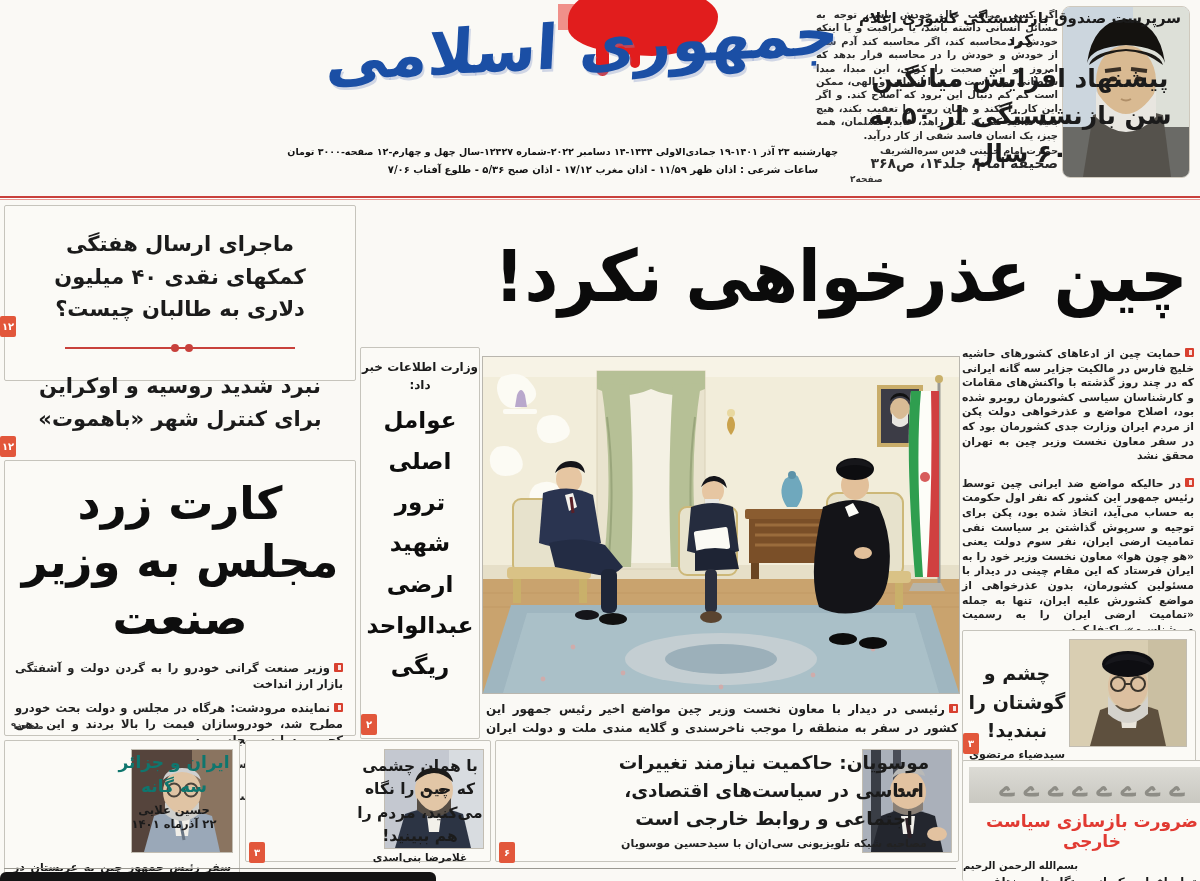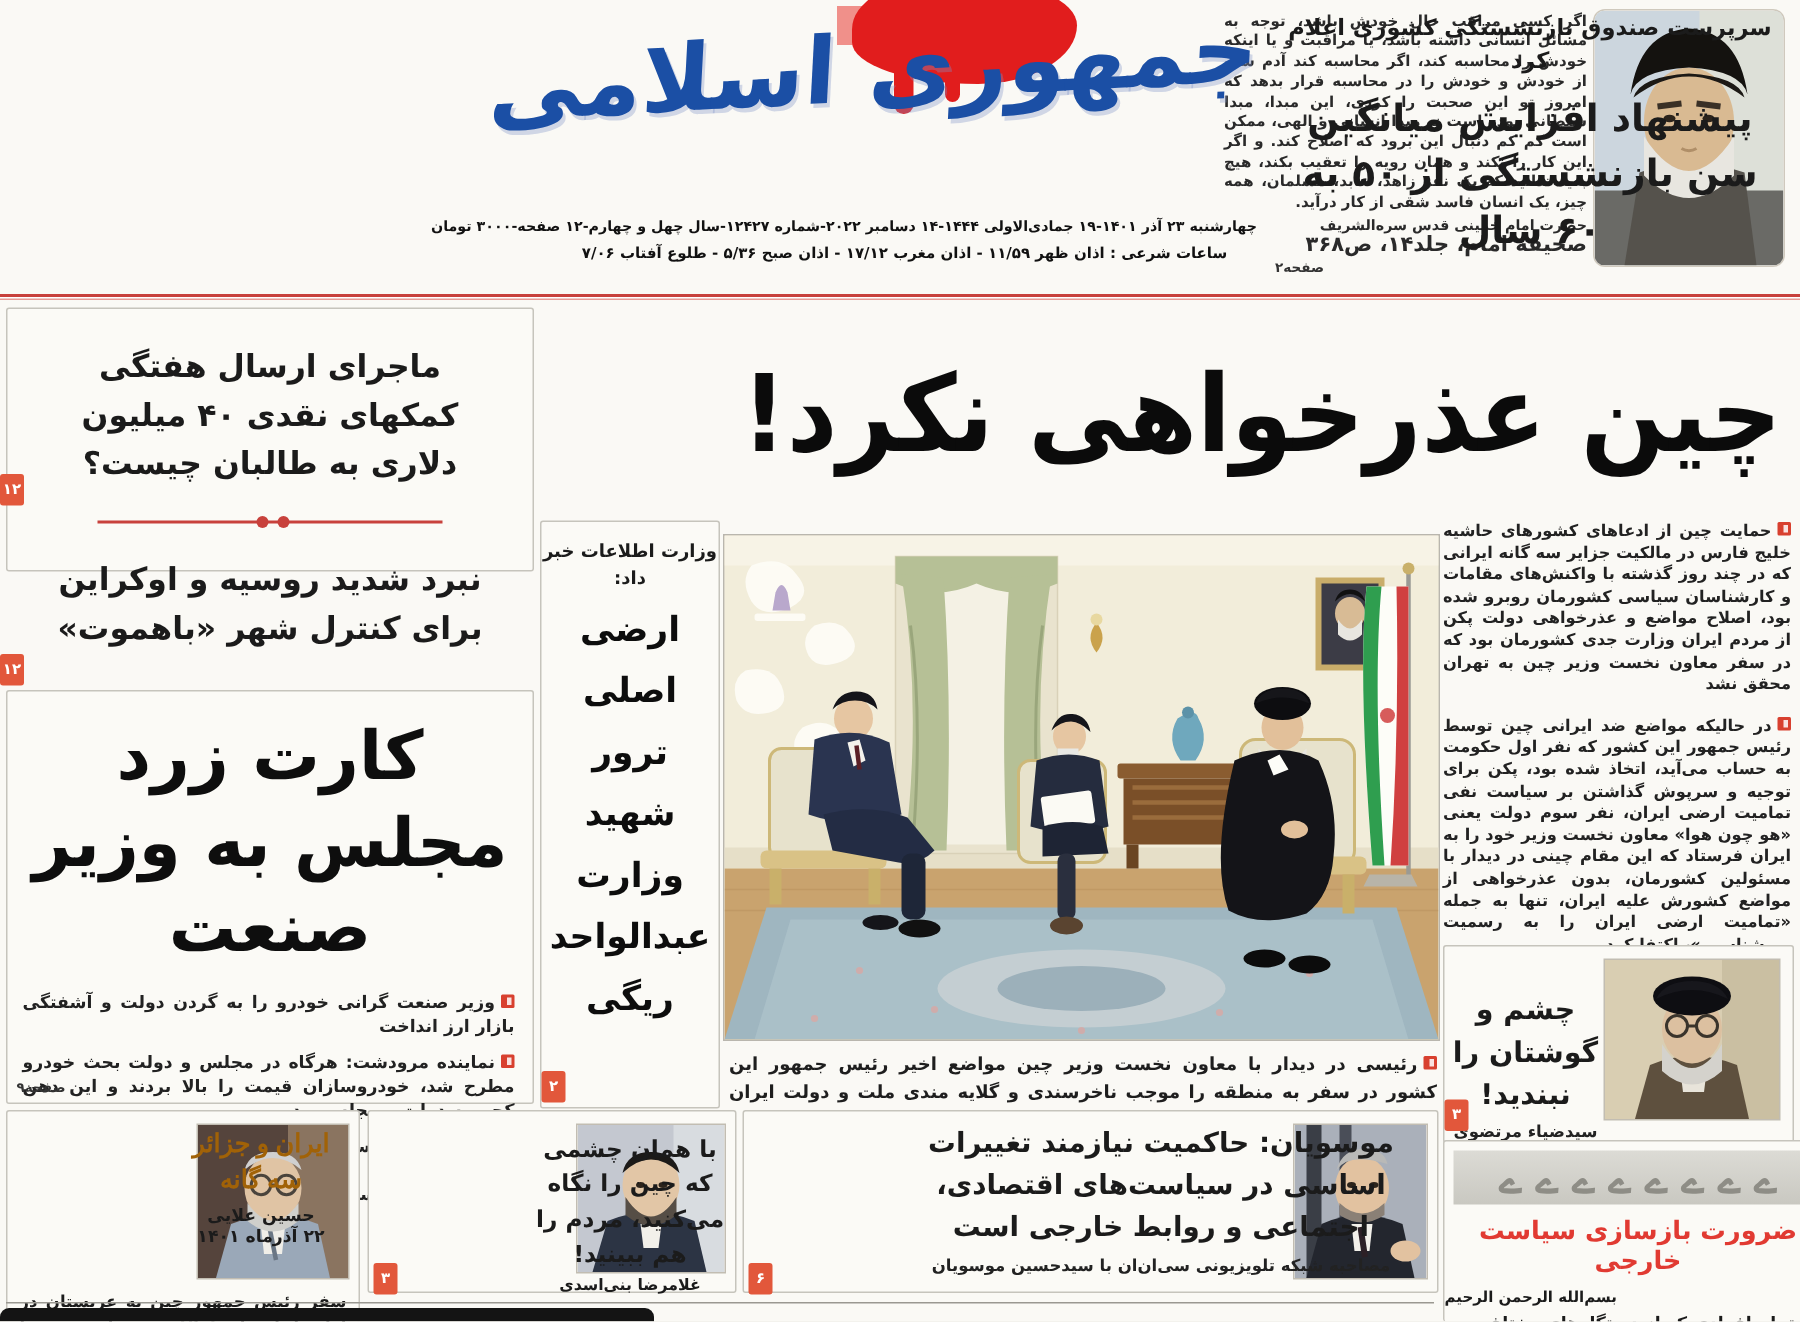--- a/index.html
+++ b/index.html
@@ -85,21 +85,21 @@
   .edit-band { margin:6px 6px 0; height:36px; background:linear-gradient(#dcdbd5,#c9c8c1); overflow:hidden;
                color:#8e8d86; font-size:26px; font-weight:bold; line-height:40px; letter-spacing:6px; text-align:center; white-space:nowrap; }
   .edit-title { margin-top:8px; text-align:center; font-size:17px; font-weight:bold; color:#e13a32; }
   .edit-basmala { margin-top:9px; text-align:left; font-size:10px; font-weight:bold; }
   .edit-body { margin:3px 10px 0; font-size:11.5px; font-weight:bold; text-align:center; line-height:1.5; }
 
   
   .islands-box { left:4px; top:740px; width:236px; height:141px; border-bottom:none; }
   .islands-photo { position:absolute; right:auto; left:126px; top:8px; width:102px; height:104px; border:1px solid #c2bdb2; overflow:hidden; }
   .islands-right { position:absolute; right:6px; top:10px; width:118px; text-align:center; }
-  .islands-title { font-size:17px; font-weight:bold; color:#a16207; line-height:1.4;font-family:Liberation Serif, serif; }
+  .islands-title { font-size:17px; font-weight:bold; color:#0f766e; line-height:1.4; }
   .islands-by { font-size:11.5px; font-weight:bold; margin-top:4px; }
   .islands-date { font-size:11.5px; font-weight:bold; }
   .islands-body { position:absolute; top:118px; right:8px; left:8px; font-size:11px; font-weight:bold; line-height:1.55; text-align:justify; }
 
   .people-box { left:245px; top:740px; width:246px; height:122px; }
   .people-photo { position:absolute; right:auto; left:138px; top:8px; width:100px; height:100px; border:1px solid #c2bdb2; overflow:hidden; }
   .people-right { position:absolute; right:4px; top:14px; width:132px; text-align:center; }
   .people-title { font-size:15.5px; font-weight:bold; line-height:1.5; }
   .people-by { font-size:10.5px; font-weight:bold; margin-top:3px; }
 
@@ -173,25 +173,25 @@
       <div class="ybullet fa"><span class="sq"></span><span>وزیر صنعت گرانی خودرو را به گردن دولت و آشفتگی بازار ارز انداخت</span></div>
       <div class="ybullet fa"><span class="sq"></span><span>نماینده مرودشت: هرگاه در مجلس و دولت بحث خودرو مطرح شد، خودروسازان قیمت را بالا بردند و این دهن کجی به دولت و مجلس بود</span></div>
       <div class="ybullet fa"><span class="sq"></span><span>آنچه که عیان است این بوده که اقدامات وزیر صنعت نه تنها باعث کاهش قیمت نشده بلکه موجب افزایش قیمت خودرو نیز بوده است</span></div>
     </div>
     <div class="ypage">صفحه۹</div>
   </div>
 
   <div class="abs box mbox" style="right:auto;">
     <div class="mkicker fa">وزارت اطلاعات خبر داد:</div>
     <div class="mwords">
-      <div class="mword fa">ارضی</div>
+      <div class="mword fa">عوامل</div>
       <div class="mword fa">اصلی</div>
       <div class="mword fa">ترور</div>
       <div class="mword fa">شهید</div>
-      <div class="mword fa">وزارت</div>
+      <div class="mword fa">ارضی</div>
       <div class="mword fa">عبدالواحد</div>
       <div class="mword fa">ریگی</div>
     </div>
   </div>
   <div class="badge" style="left:361px; top:714px;">۲</div>
 
   <div class="abs fa main-headline" style="right:auto;">چین عذرخواهی نکرد!</div>
 
   <div class="abs photo-frame" style="right:auto;">
     <svg width="476" height="336" viewBox="0 0 476 336">

